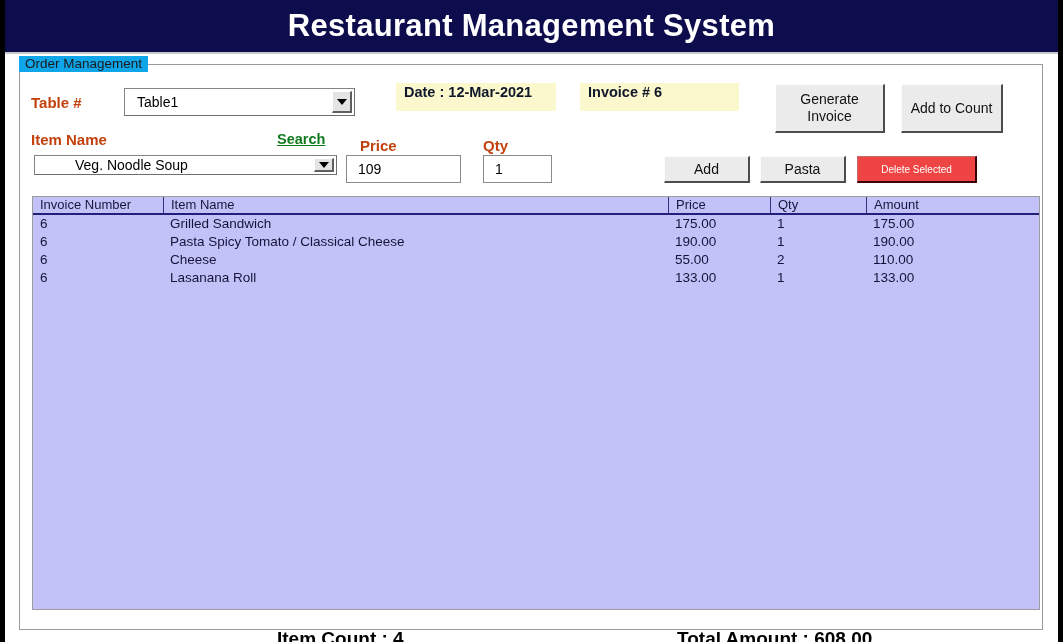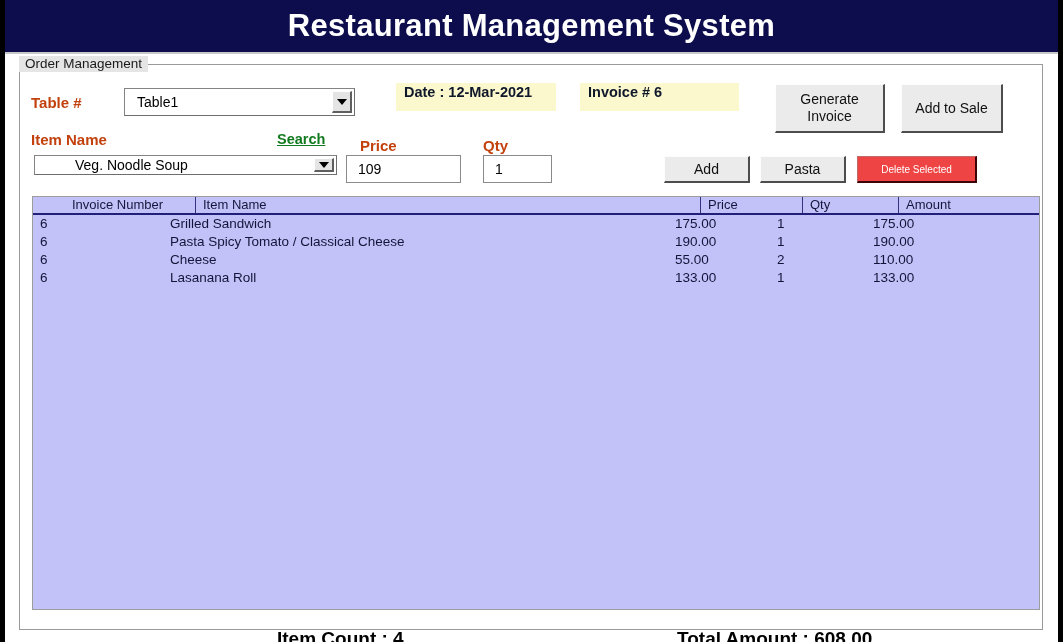--- a/index.html
+++ b/index.html
@@ -56,21 +56,21 @@
     top: 64px;
     width: 1024px;
     height: 566px;
     box-sizing: border-box;
     border: 1px solid #9a9a9a;
   }
   #group-legend {
     position: absolute;
     left: 14px;
     top: 56px;
-    background: #e5e5e5;
+    background: #0ea5e9;
     padding: 0 6px;
     font-size: 13.5px;
     color: #1a1a1a;
     line-height: 16px;
     height: 16px;
   }
 
   
   .bold-label {
     position: absolute;
@@ -211,21 +211,20 @@
   .hcell {
     position: absolute;
     top: 0;
     height: 16px;
     line-height: 16px;
     font-size: 13px;
     color: #16163c;
     padding-left: 7px;
     box-sizing: border-box;
     white-space: nowrap;
-    margin-left: 32px;
   }
   .hcell.sep {
     border-left: 1px solid #32327e;
   }
   #grid-body {
     position: relative;
   }
   .grid-row {
     position: relative;
     height: 18px;
@@ -284,21 +283,21 @@
   <div class="yellow-field" style="left:391px; top:83px; width:160px; height:28px;">Date : 12-Mar-2021</div>
 
   <div class="yellow-field" style="left:575px; top:83px; width:159px; height:28px;">Invoice # 6</div>
 
   <div class="btn" style="left:770px; top:84px; width:110px; height:49px; flex-direction:column;">
     <span>Generate</span>
     <span>Invoice</span>
   </div>
 
   <div class="btn" style="left:896px; top:84px; width:102px; height:49px;">
-    <span>Add to Sale</span>
+    <span>Add to Count</span>
   </div>
 
   <div class="bold-label" style="left:26px; top:131px;">Item Name</div>
 
   <div id="search-link" style="left:256px; top:131px;margin-left:16px;">Search</div>
 
   <div class="combo" style="left:29px; top:155px; width:303px; height:20px;padding-left:28px;">
     <span class="combo-text">Veg. Noodle Soup</span>
     <span class="combo-btn">
       <span class="arrow-down"></span>

